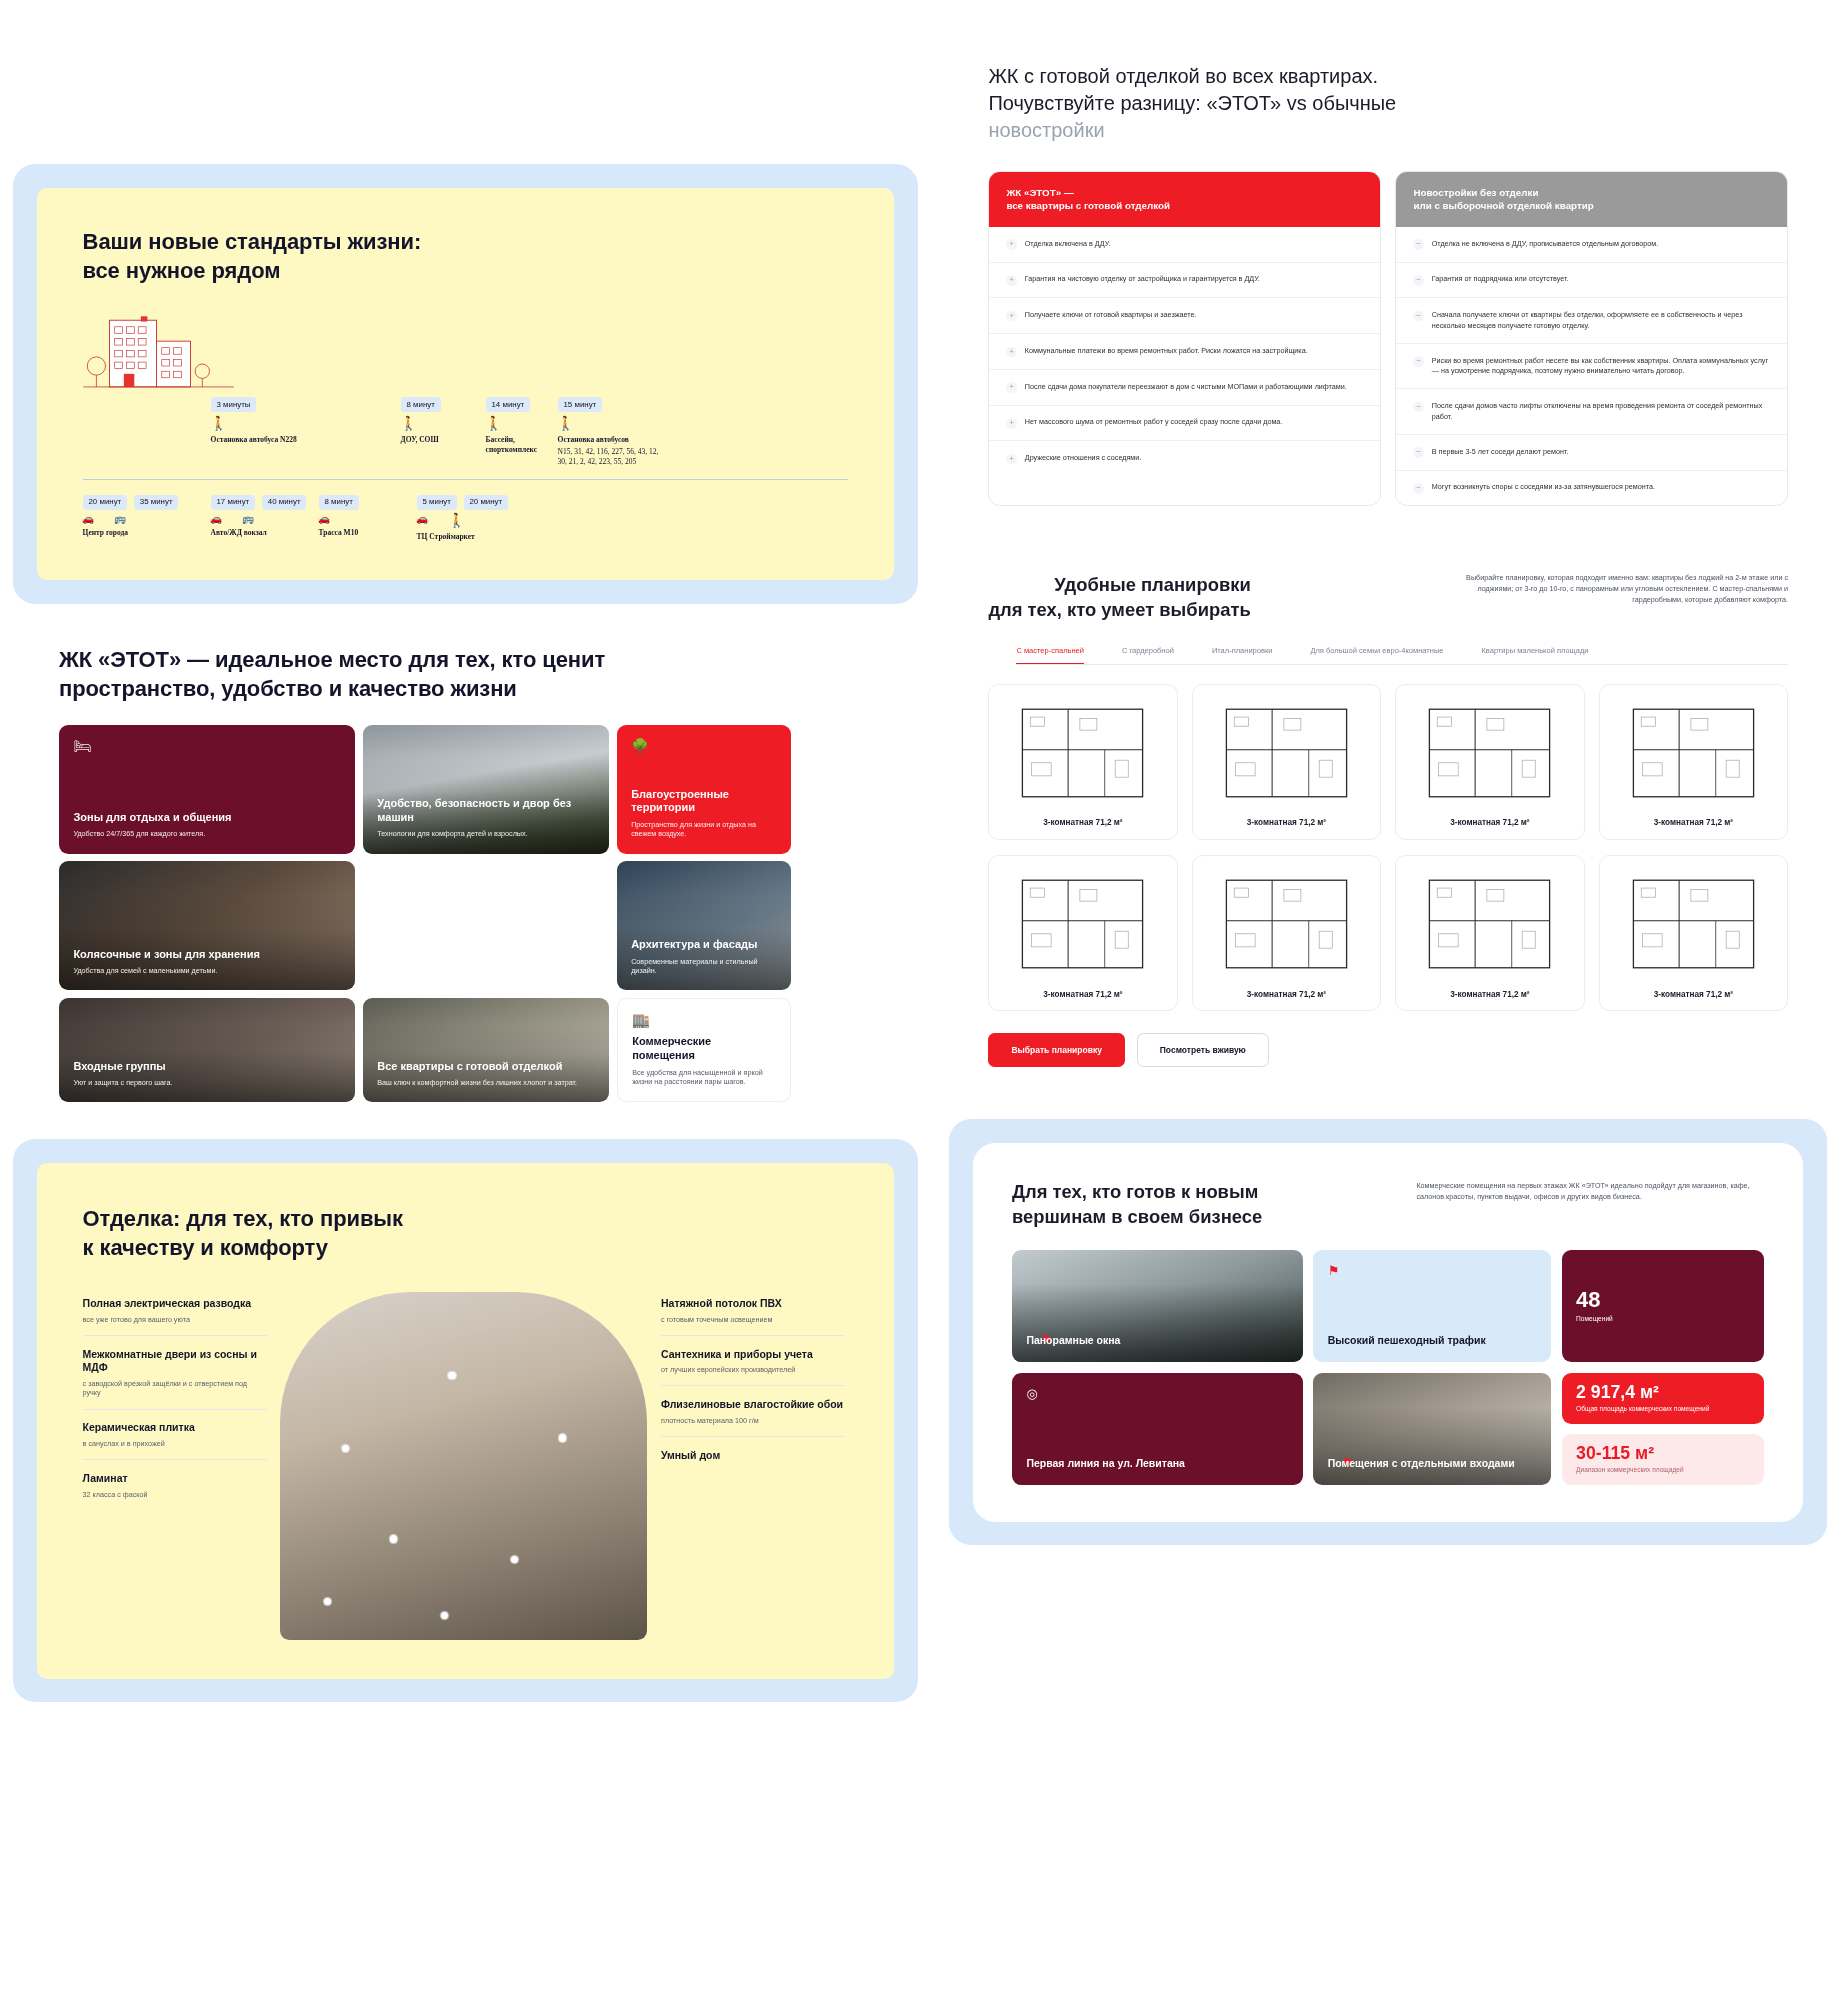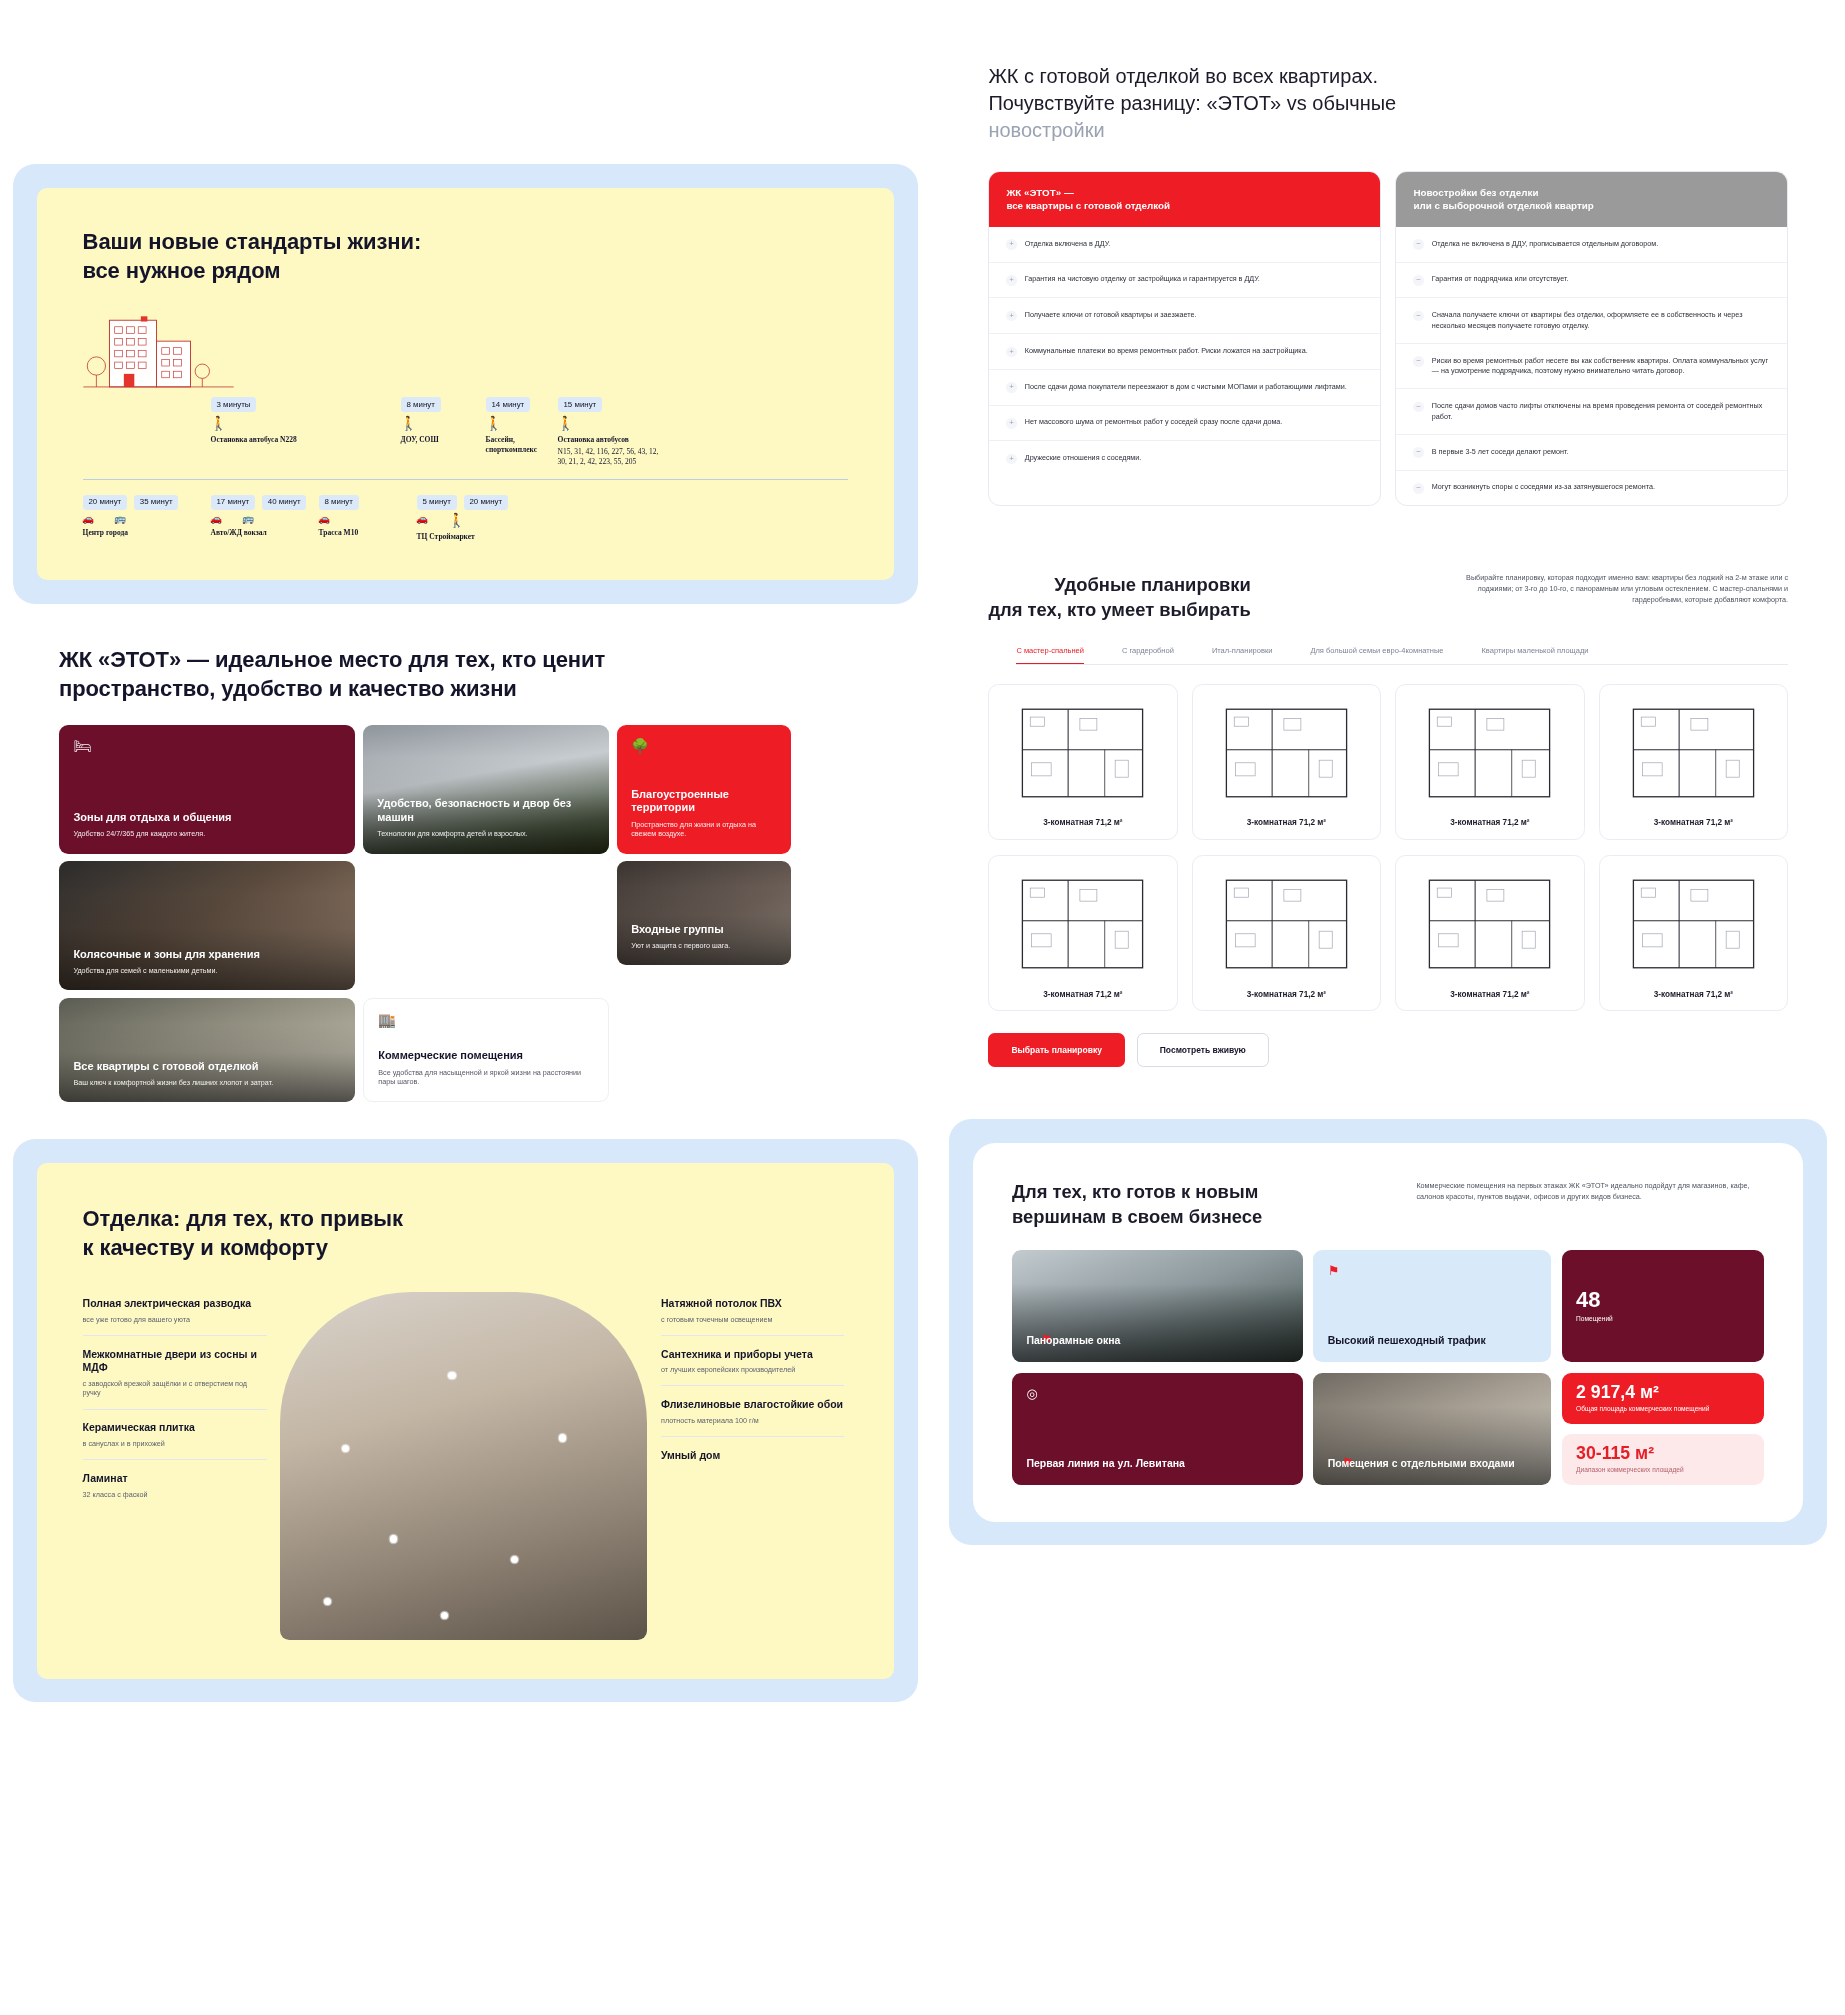--- a/index.html
+++ b/index.html
@@ -336,20 +336,24 @@
           <div class="tile red" style="height:129px;">
             <span class="ic">🌳</span>
             <h3>Благоустроенные территории</h3>
             <p>Пространство для жизни и отдыха на свежем воздухе.</p>
           </div>
 
           <div class="tile photo ph2" style="height:129px;">
             <h3>Колясочные и зоны для хранения</h3>
             <p>Удобства для семей с маленькими детьми.</p>
           </div>
+          <div class="tile photo ph3" style="height:129px;">
+            <h3>Архитектура и фасады</h3>
+            <p>Современные материалы и стильный дизайн.</p>
+          </div>
 
           <div class="tile photo ph4" style="height:104px;">
             <h3>Входные группы</h3>
             <p>Уют и защита с первого шага.</p>
           </div>
           <div class="tile photo ph5" style="height:104px;">
             <h3>Все квартиры с готовой отделкой</h3>
             <p>Ваш ключ к комфортной жизни без лишних хлопот и затрат.</p>
           </div>
           <div class="tile white" style="height:104px; border:0.7px solid #eceff4; justify-content:flex-end;">

